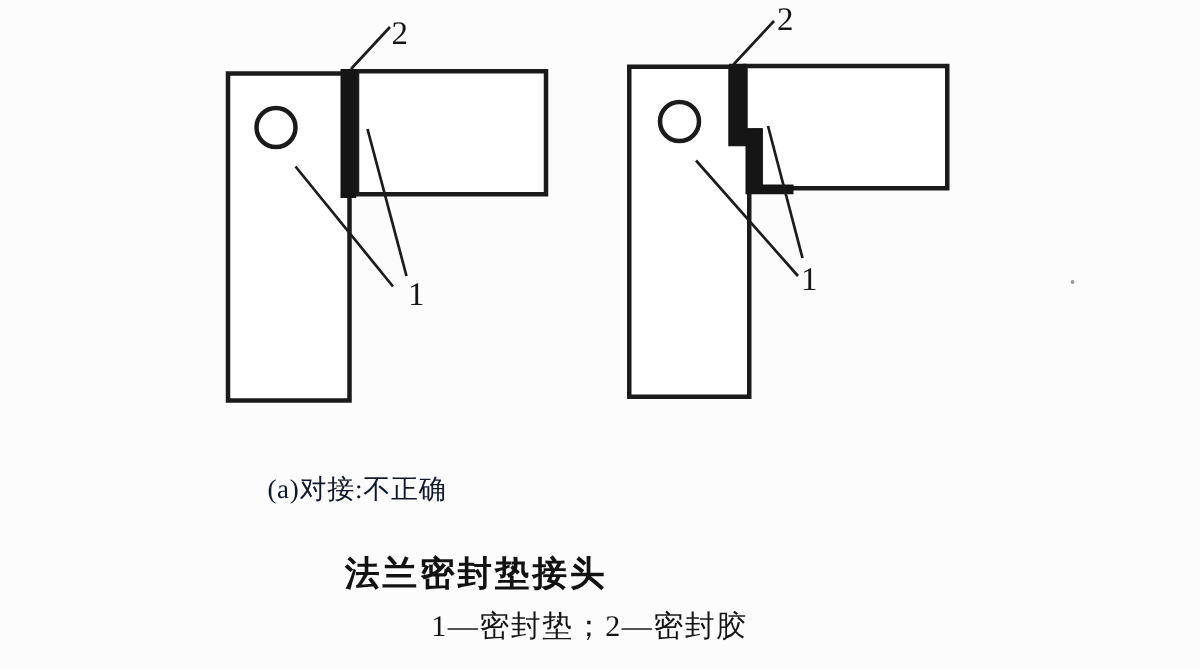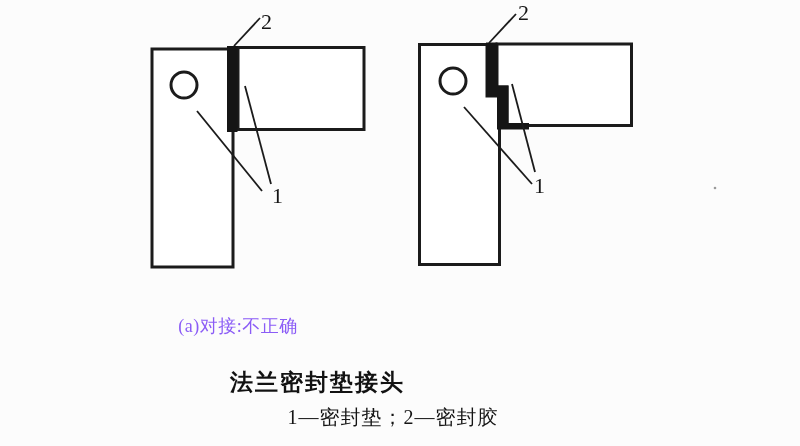--- a/index.html
+++ b/index.html
@@ -17,21 +17,21 @@
     font-size:22px;
     line-height:1;
     color:#151515;
   }
   .panel-caption{
     position:absolute;
     width:200px;
     text-align:center;
     font-size:18px;
     letter-spacing:0.5px;
-    color:#8b5cf6;
+    color:#0f172a;
     white-space:nowrap;
   }
   .figure-title{
     position:absolute;
     left:0;top:367px;
     width:635px;
     text-align:center;
     font-size:23px;
     font-weight:bold;
     letter-spacing:2px;

